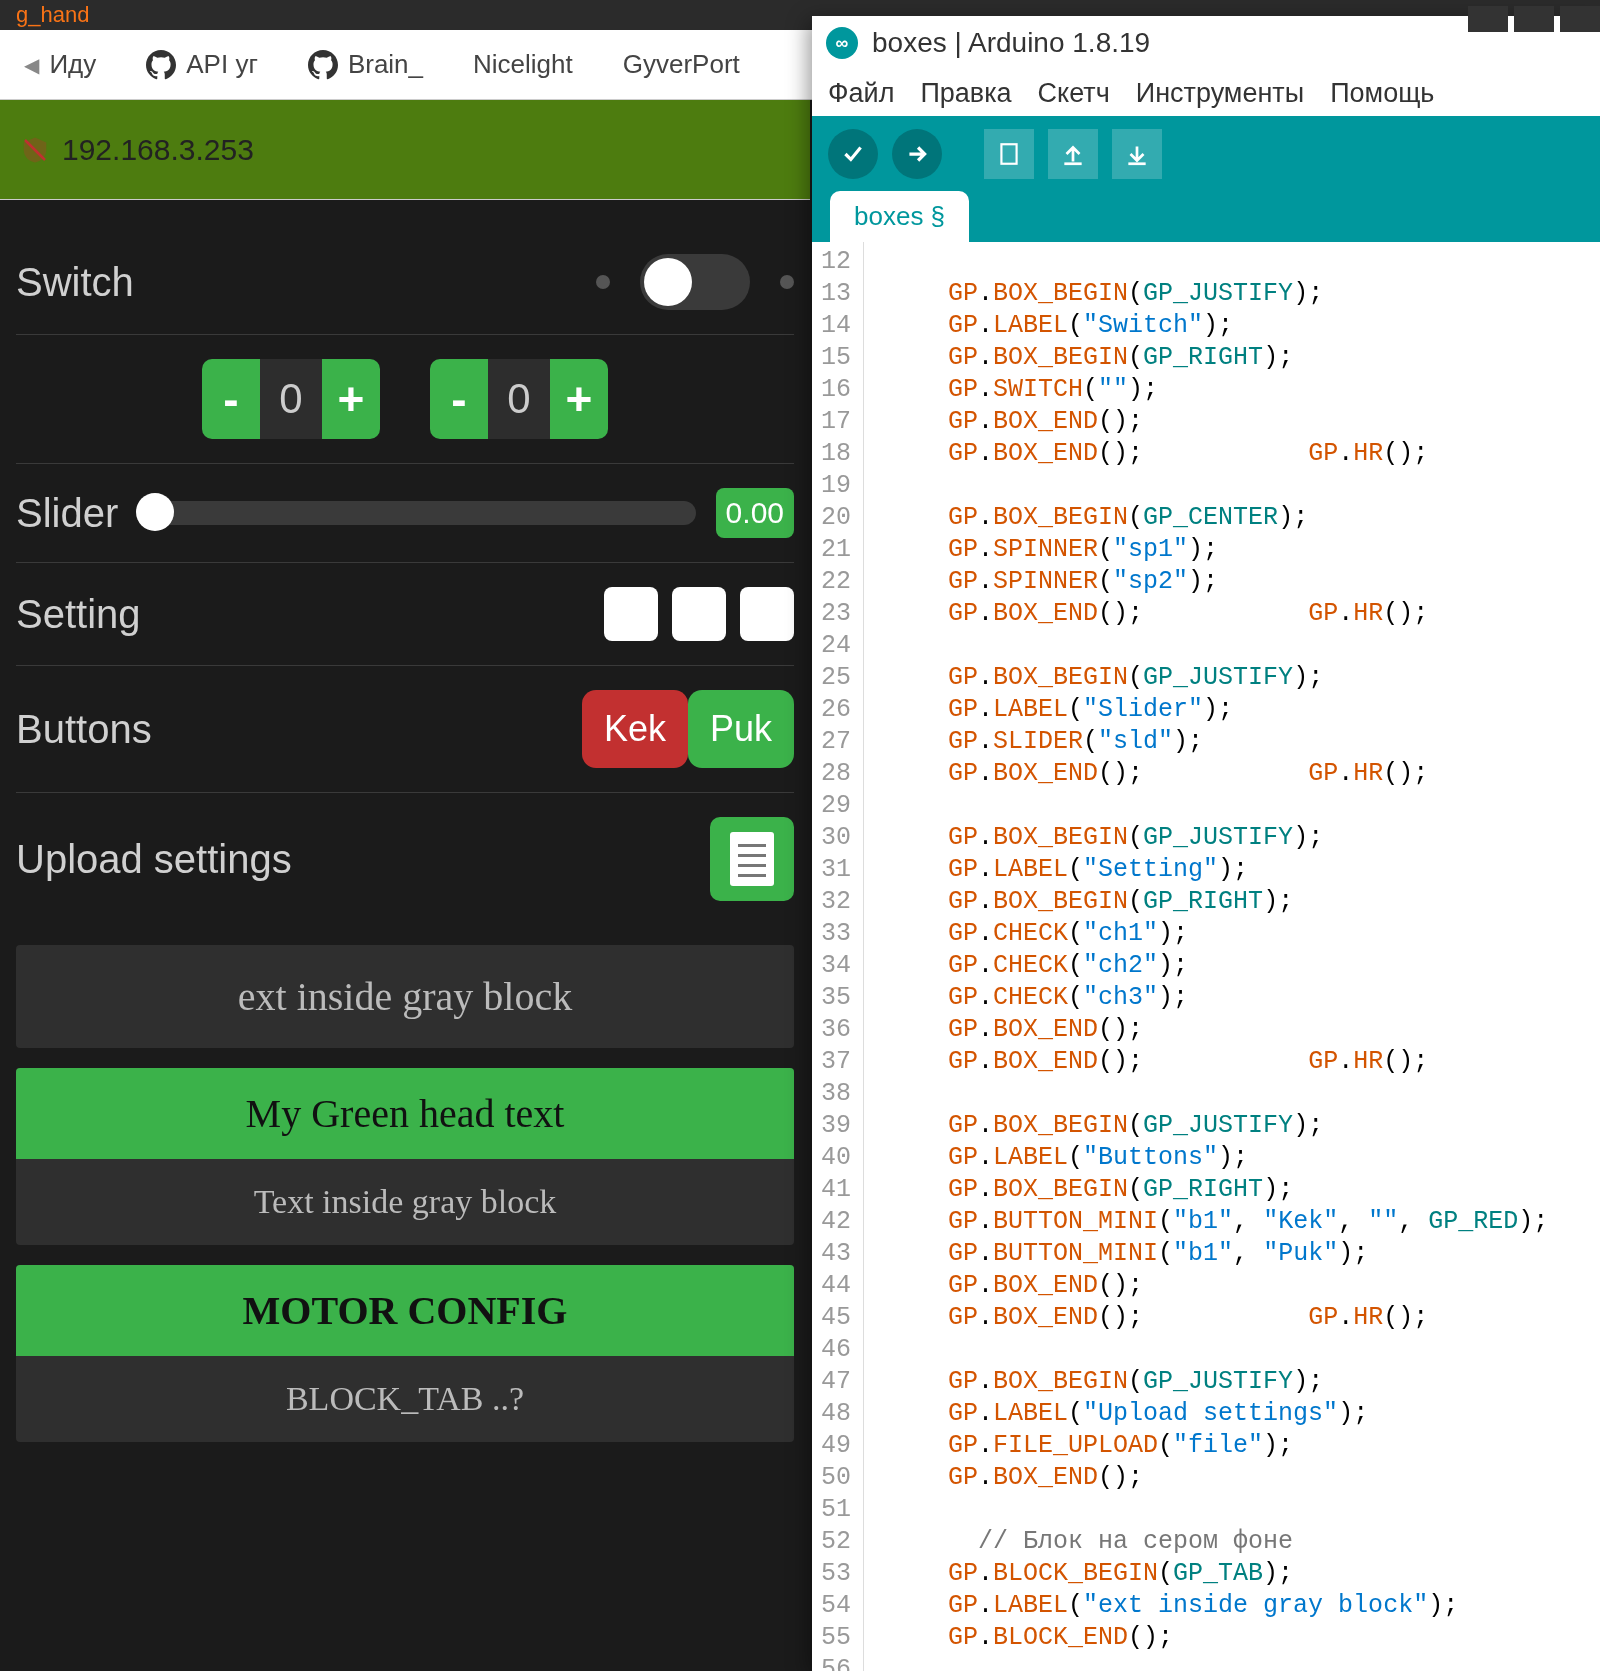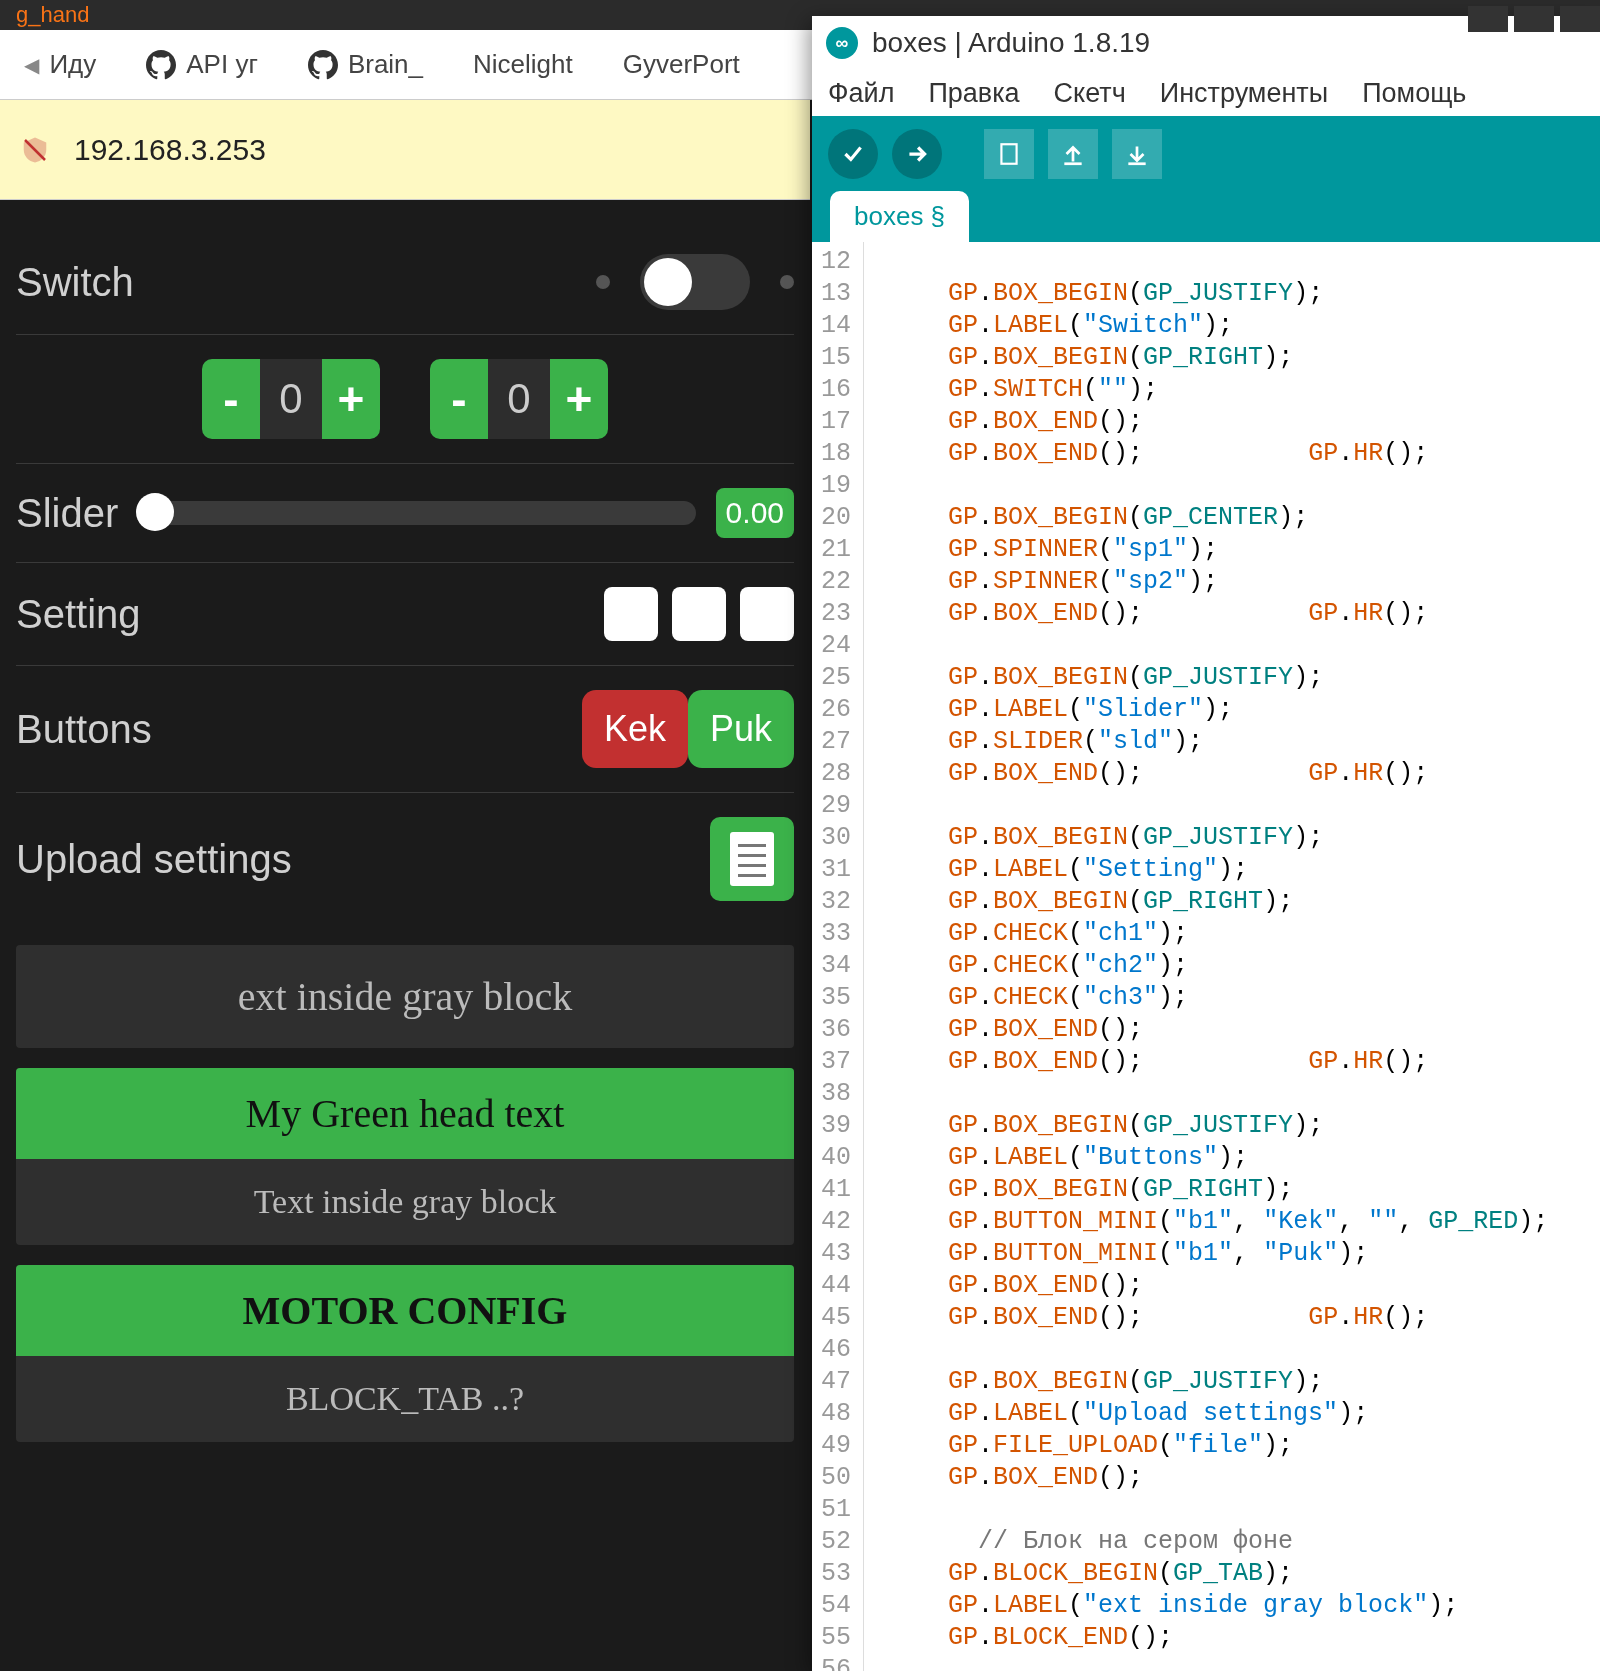--- a/index.html
+++ b/index.html
@@ -39,25 +39,25 @@
   }
   .bookmark-bar svg { width: 30px; height: 30px; }
   .bookmark-bar .chev {
     font-size: 20px;
     color: #888;
   }
   .address-bar {
     position: absolute;
     top: 100px; left: 0; width: 810px;
     height: 100px;
-    background: #fef9c3;
+    background: #4d7c0f;
     display: flex;
     align-items: center;
     padding-left: 20px;
-    gap: 24px;
+    gap: 12px;
     font-size: 30px;
     color: #222;
     border-bottom: 1px solid #ccc;
   }
   .address-bar svg { width: 30px; height: 30px; }
   
   .left-panel {
     position: absolute;
     top: 200px; left: 0; width: 810px; bottom: 0;
     background: #1b1b1b;
@@ -175,21 +175,21 @@
     font-size: 18px; font-weight: 700;
   }
   .arduino .win-btns {
     position: absolute; top: -10px; right: 0; display: flex; gap: 6px;
   }
   .arduino .win-btns div {
     width: 40px; height: 26px; background: #333;
   }
   .arduino .menu-bar {
     background: #fff; height: 46px; display: flex; align-items: center;
-    gap: 34px; padding-left: 16px; font-size: 27px; color: #333;
+    gap: 26px; padding-left: 16px; font-size: 27px; color: #333;
   }
   .arduino .menu-bar span { cursor: pointer; }
   .arduino .tool-bar {
     background: #00979d; height: 76px; display: flex; align-items: center;
     gap: 14px; padding-left: 16px;
   }
   .arduino .tool-bar .circ {
     width: 50px; height: 50px; border-radius: 50%; background: #00757a;
     display: flex; align-items: center; justify-content: center;
     cursor: pointer;

